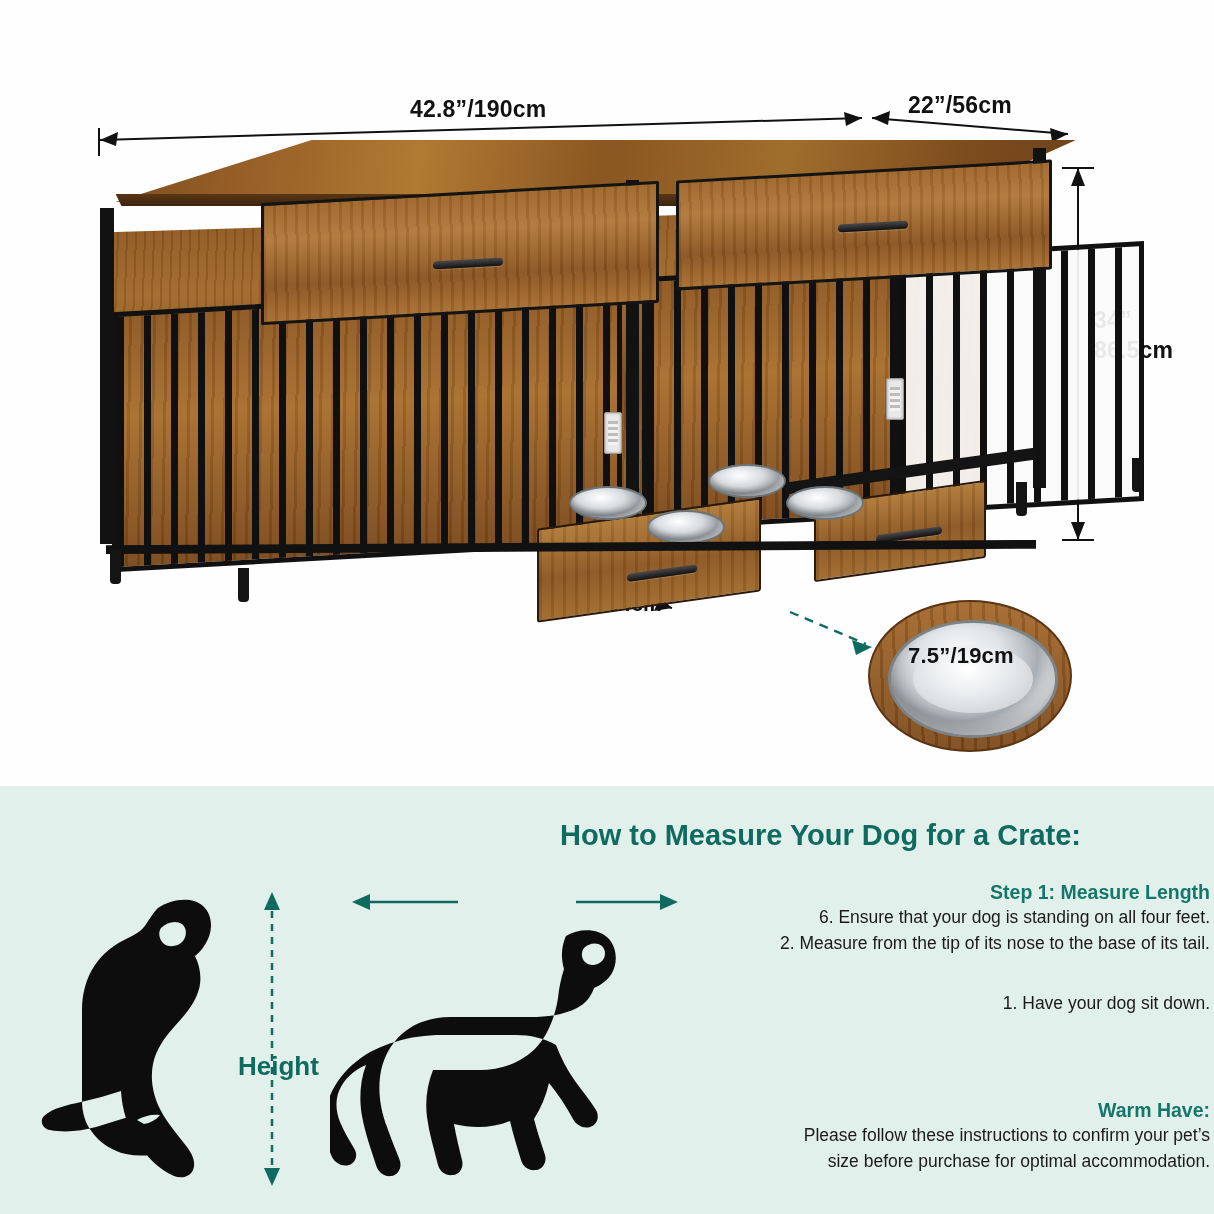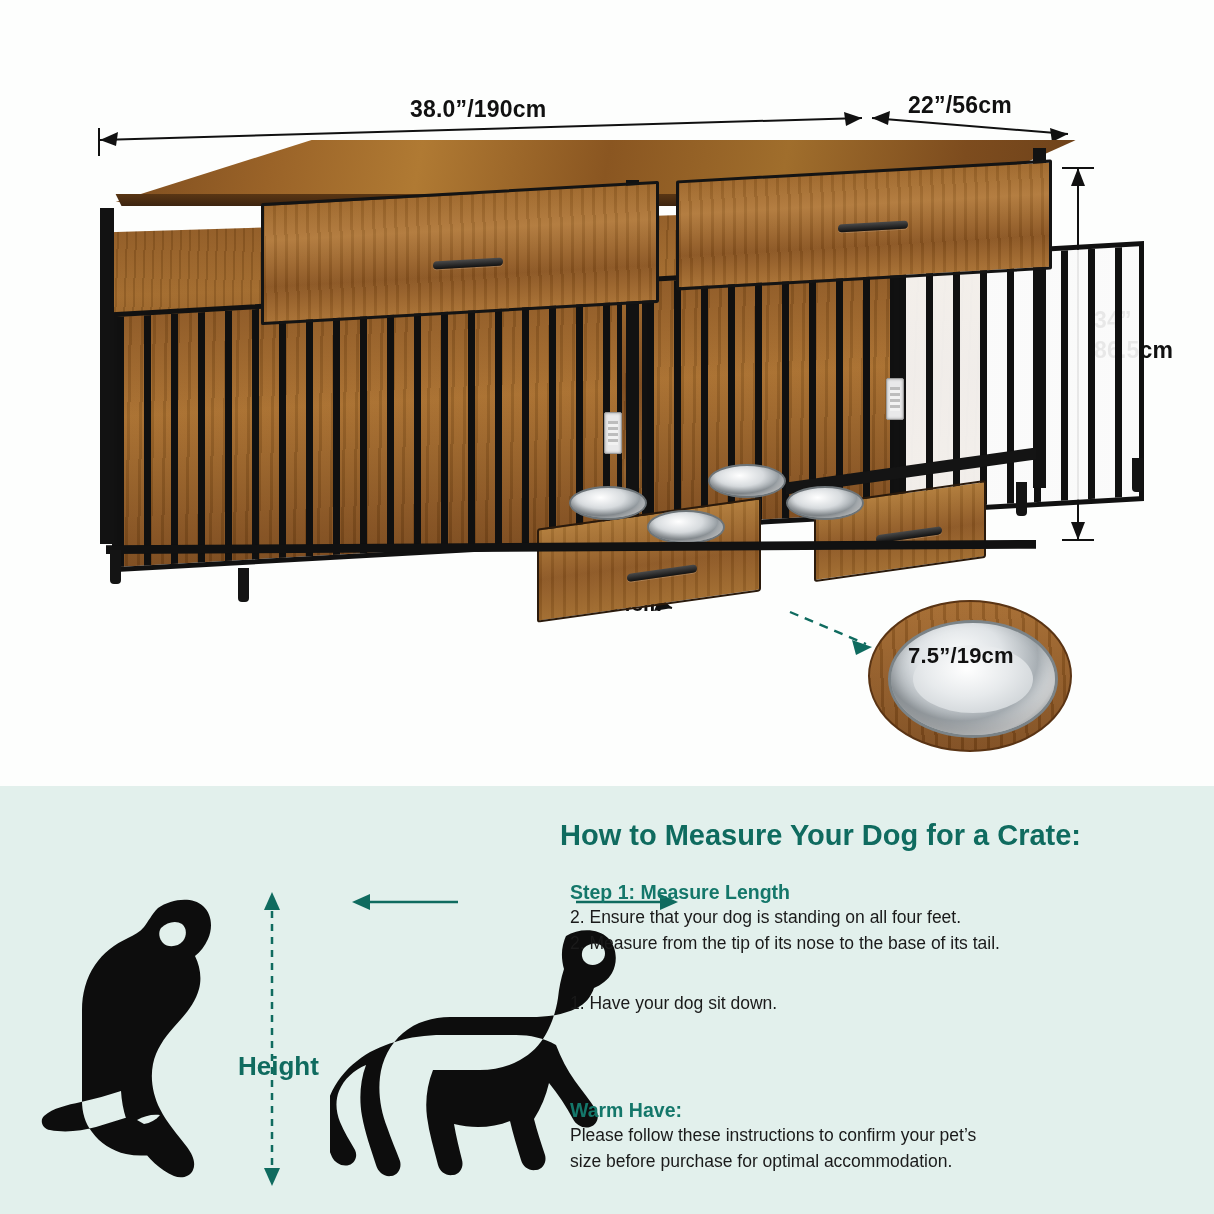--- a/index.html
+++ b/index.html
@@ -164,40 +164,40 @@
     position:absolute;left:0;top:786px;width:1214px;height:428px;
     background:#e2f0ec;
     padding-left:20px;
   }
   .bp-title{
     position:absolute;left:560px;top:33px;width:630px;
     color:#0f6b5f;font-size:29px;font-weight:700;
   }
   .step-h{color:#14776a;font-size:19.5px;font-weight:600;}
   .step-b{color:#1a1a1a;font-size:17.5px;line-height:26px;}
-  .txt-right{}
+  .txt-right{text-align:right;}
   .block{position:absolute;right:24px;width:640px;}
   .b1{top:95px;}
   .b2{top:204px;}
   .b3{top:313px;}
 
   
   .dog-sit{position:absolute;left:40px;top:104px;width:215px;height:300px;}
   .dog-stand{position:absolute;left:330px;top:132px;width:300px;height:265px;}
   .lbl-height{position:absolute;left:238px;top:222px;color:#0f6b5f;font-size:26px;font-weight:700;margin-top:43px;}
   .lbl-length{position:absolute;left:472px;top:98px;color:#0f6b5f;font-size:26px;font-weight:700;}
 </style>
 </head>
 <body>
 
 <div id="root">
 
   <div class="top-panel">
 
-    <div class="dim-label dim-w">38.0”/190cm</div>
+    <div class="dim-label dim-w">42.8”/190cm</div>
     <div class="dim-label dim-d">22”/56cm</div>
     <div class="dim-label dim-h">34”
 86.5cm</div>
     <div class="dim-label dim-sm">21.2”/54cm</div>
 
     <svg style="position:absolute;left:0;top:0;width:1214px;height:786px;pointer-events:none;">
 
       <line x1="100" y1="140" x2="862" y2="118" stroke="#111" stroke-width="2"></line>
       <polygon points="100,140 118,132 116,146" fill="#111"></polygon>
       <polygon points="862,118 844,112 846,126" fill="#111"></polygon>
@@ -322,21 +322,21 @@
     <div class="lbl-length">Length</div>
     <svg style="position:absolute;left:350px;top:96px;width:330px;height:40px;">
       <line x1="8" y1="20" x2="322" y2="20" stroke="#0f6b5f" stroke-width="2.5"></line>
       <polygon points="2,20 20,12 20,28" fill="#0f6b5f"></polygon>
       <polygon points="328,20 310,12 310,28" fill="#0f6b5f"></polygon>
       <rect x="108" y="0" width="118" height="40" fill="#e2f0ec"></rect>
     </svg>
 
     <div class="block b1">
       <div class="step-h txt-right">Step 1: Measure Length</div>
-      <div class="step-b txt-right">2. Ensure that your dog is standing on all four feet.</div>
+      <div class="step-b txt-right">6. Ensure that your dog is standing on all four feet.</div>
       <div class="step-b txt-right">2. Measure from the tip of its nose to the base of its tail.</div>
     </div>
 
     <div class="block b2">
       <div class="step-b txt-right">1. Have your dog sit down.</div>
     </div>
 
     <div class="block b3">
       <div class="step-h txt-right">Warm Have:</div>
       <div class="step-b txt-right">Please follow these instructions to confirm your pet’s</div>

